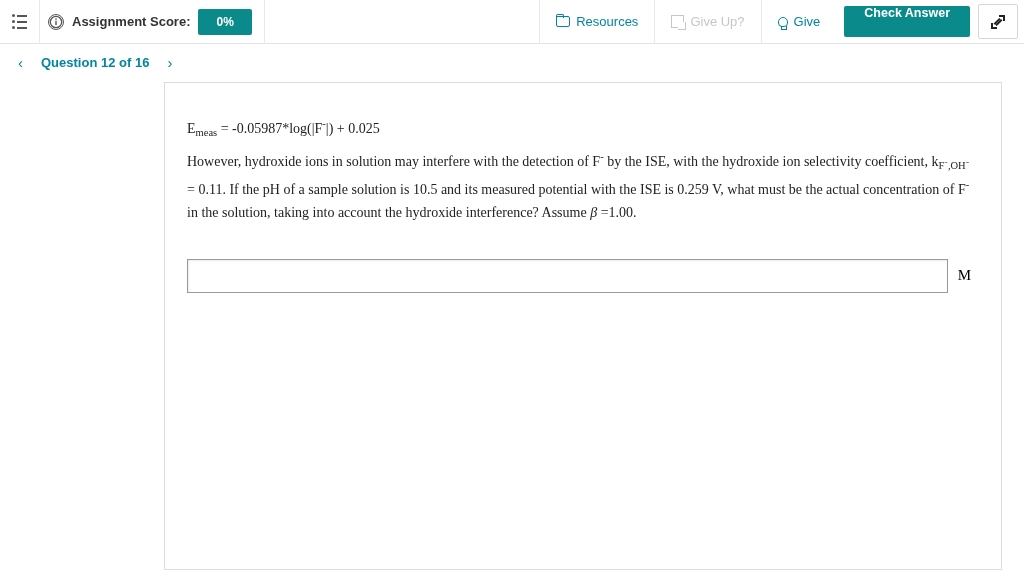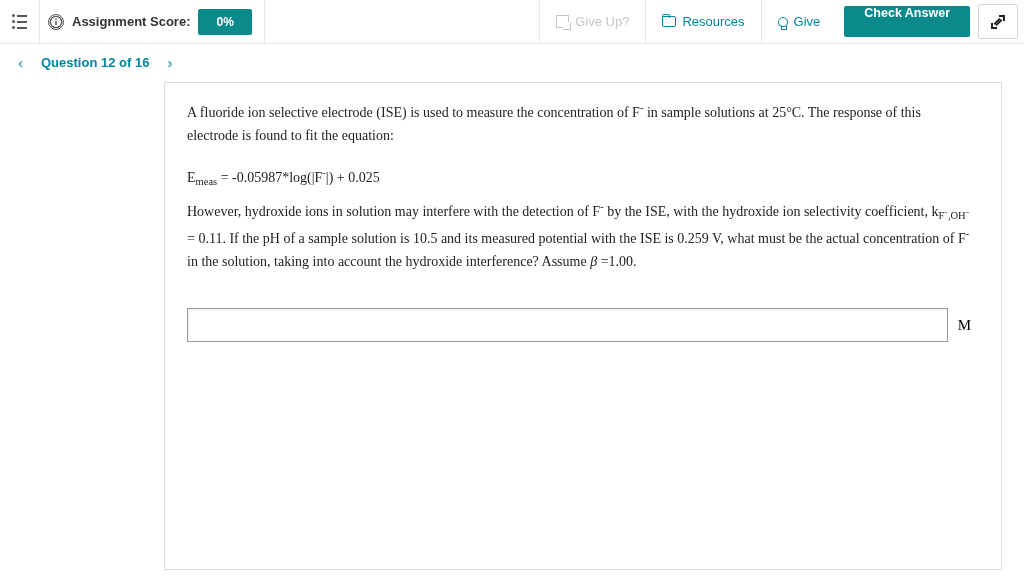--- a/index.html
+++ b/index.html
@@ -150,27 +150,27 @@
   <div class="score-wrap">
     <svg class="info-icon" viewBox="0 0 16 16">
         <circle cx="8" cy="8" r="6.5" fill="none" stroke="#555" stroke-width="1.5"></circle>
         <rect x="7.2" y="6.5" width="1.6" height="5" fill="#555"></rect>
         <rect x="7.2" y="3.8" width="1.6" height="1.6" fill="#555"></rect>
       </svg>
     <span class="score-label">Assignment Score:</span>
     <span class="score-badge">0%</span>
   </div>
   <div class="spacer"></div>
+  <div class="tool">
+    <span class="folder-icon"></span>
+    <span>Resources</span>
+  </div>
   <div class="tool disabled">
     <span class="giveup-icon"></span>
     <span>Give Up?</span>
-  </div>
-  <div class="tool">
-    <span class="folder-icon"></span>
-    <span>Resources</span>
   </div>
   <div class="tool">
     <span class="bulb-icon"></span>
     <span>Give</span>
   </div>
   <div class="check-btn">
     <span>Check Answer</span>
   </div>
   <div class="expand-btn">
     <span class="expand-icon">
@@ -182,23 +182,20 @@
 
 <div class="navbar">
   <span class="chev">‹</span>
   <span class="qlabel">Question 12 of 16</span>
   <span class="chev">›</span>
 </div>
 
 <div class="content-wrap">
   <div class="page">
     <div class="ptxt">
-      <p>
-        <span>A fluoride ion selective electrode (ISE) is used to measure the concentration of F</span><sup>-</sup><span> in sample solutions at 25°C.  The response of this electrode is found to fit the equation:</span>
-      </p>
       <p class="eq">
         <span>E</span><sub>meas</sub><span> = -0.05987*log(|F</span><sup>-</sup><span>|) + 0.025</span>
       </p>
       <p>
         <span>However, hydroxide ions in solution may interfere with the detection of F</span><sup>-</sup><span> by the ISE, with the hydroxide ion selectivity coefficient, k</span><sub>F⁻,OH⁻</sub><span> = 0.11.   If the pH of a sample solution is 10.5 and its measured potential with the ISE is 0.259 V, what must be the actual concentration of F</span><sup>-</sup><span> in the solution, taking into account the hydroxide interference?  Assume </span><i>β</i><span> =1.00.</span>
       </p>
     </div>
     <div class="answer-row">
       <input class="answer-input" type="text" style="">
       <span class="unit">M</span>

